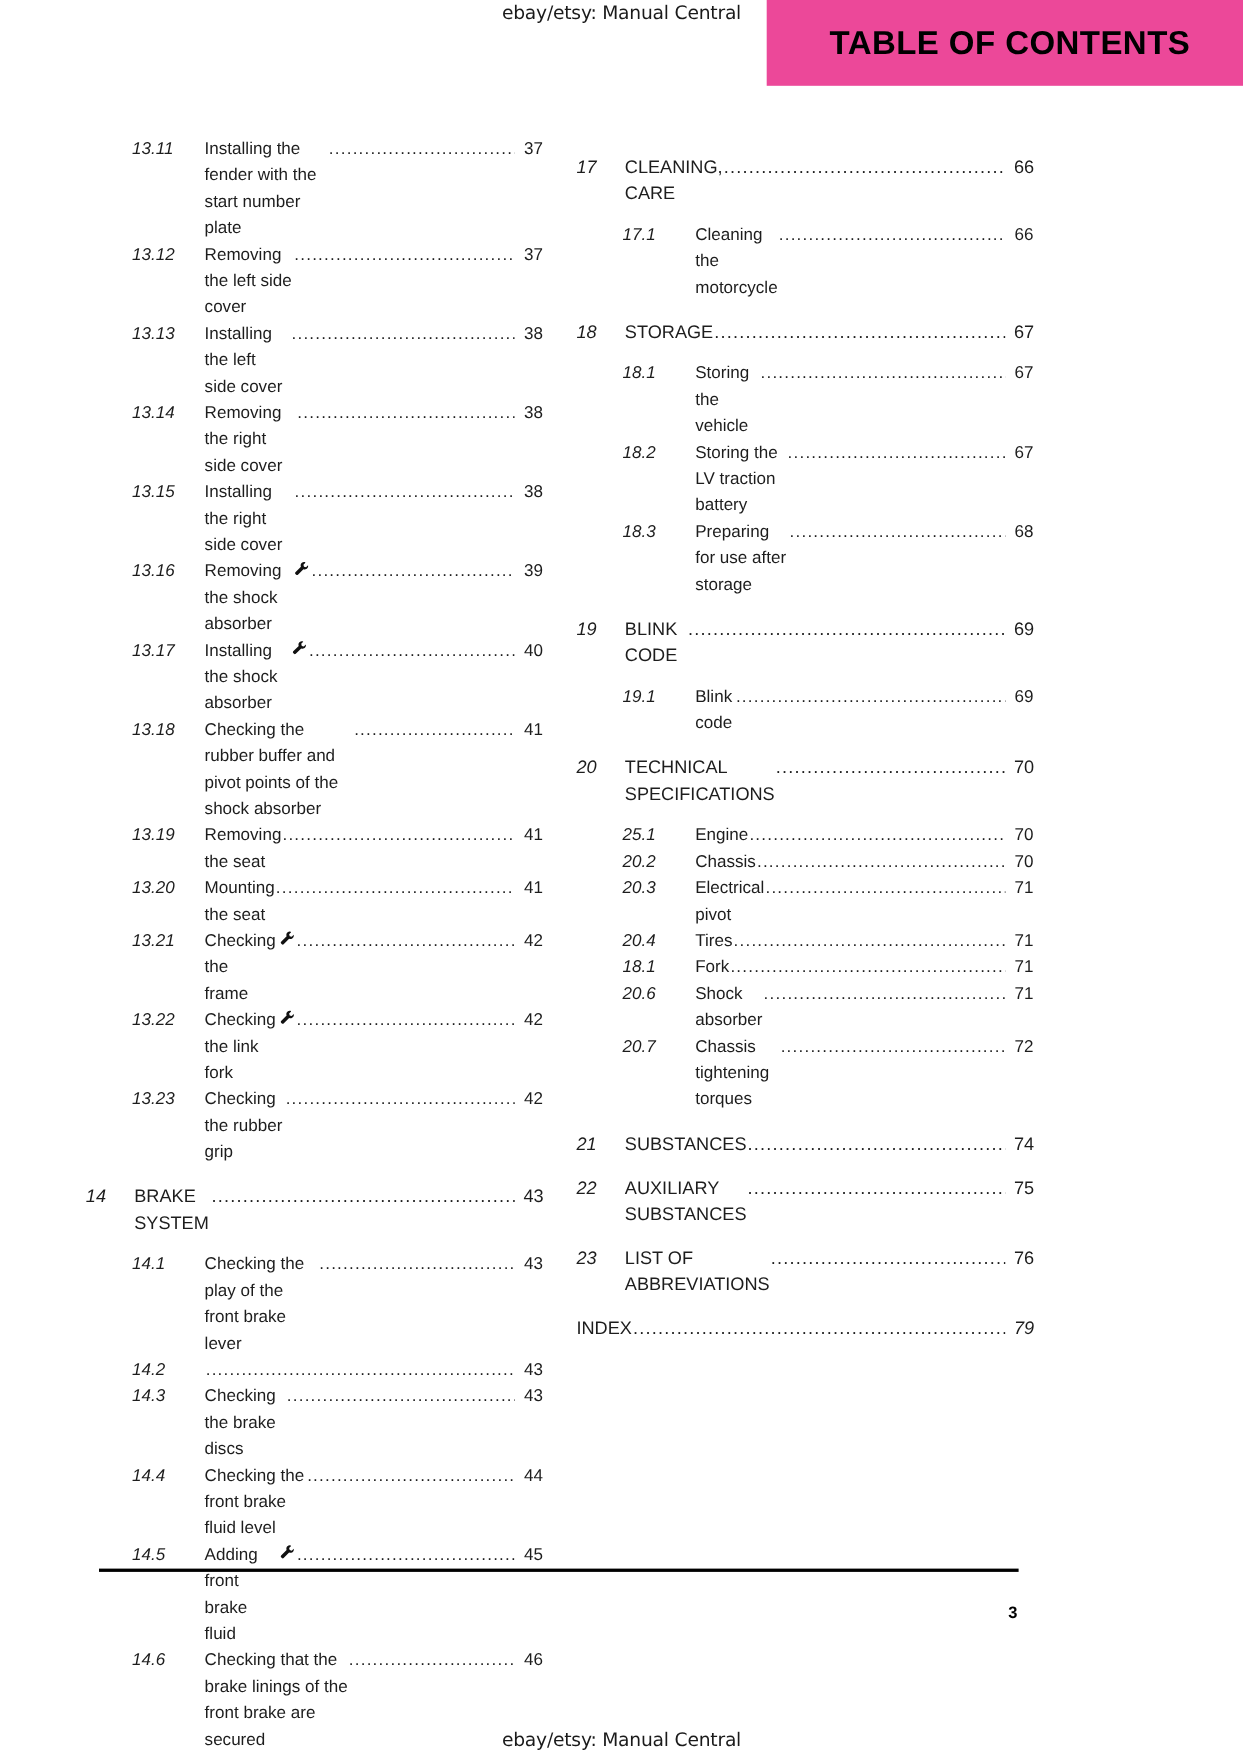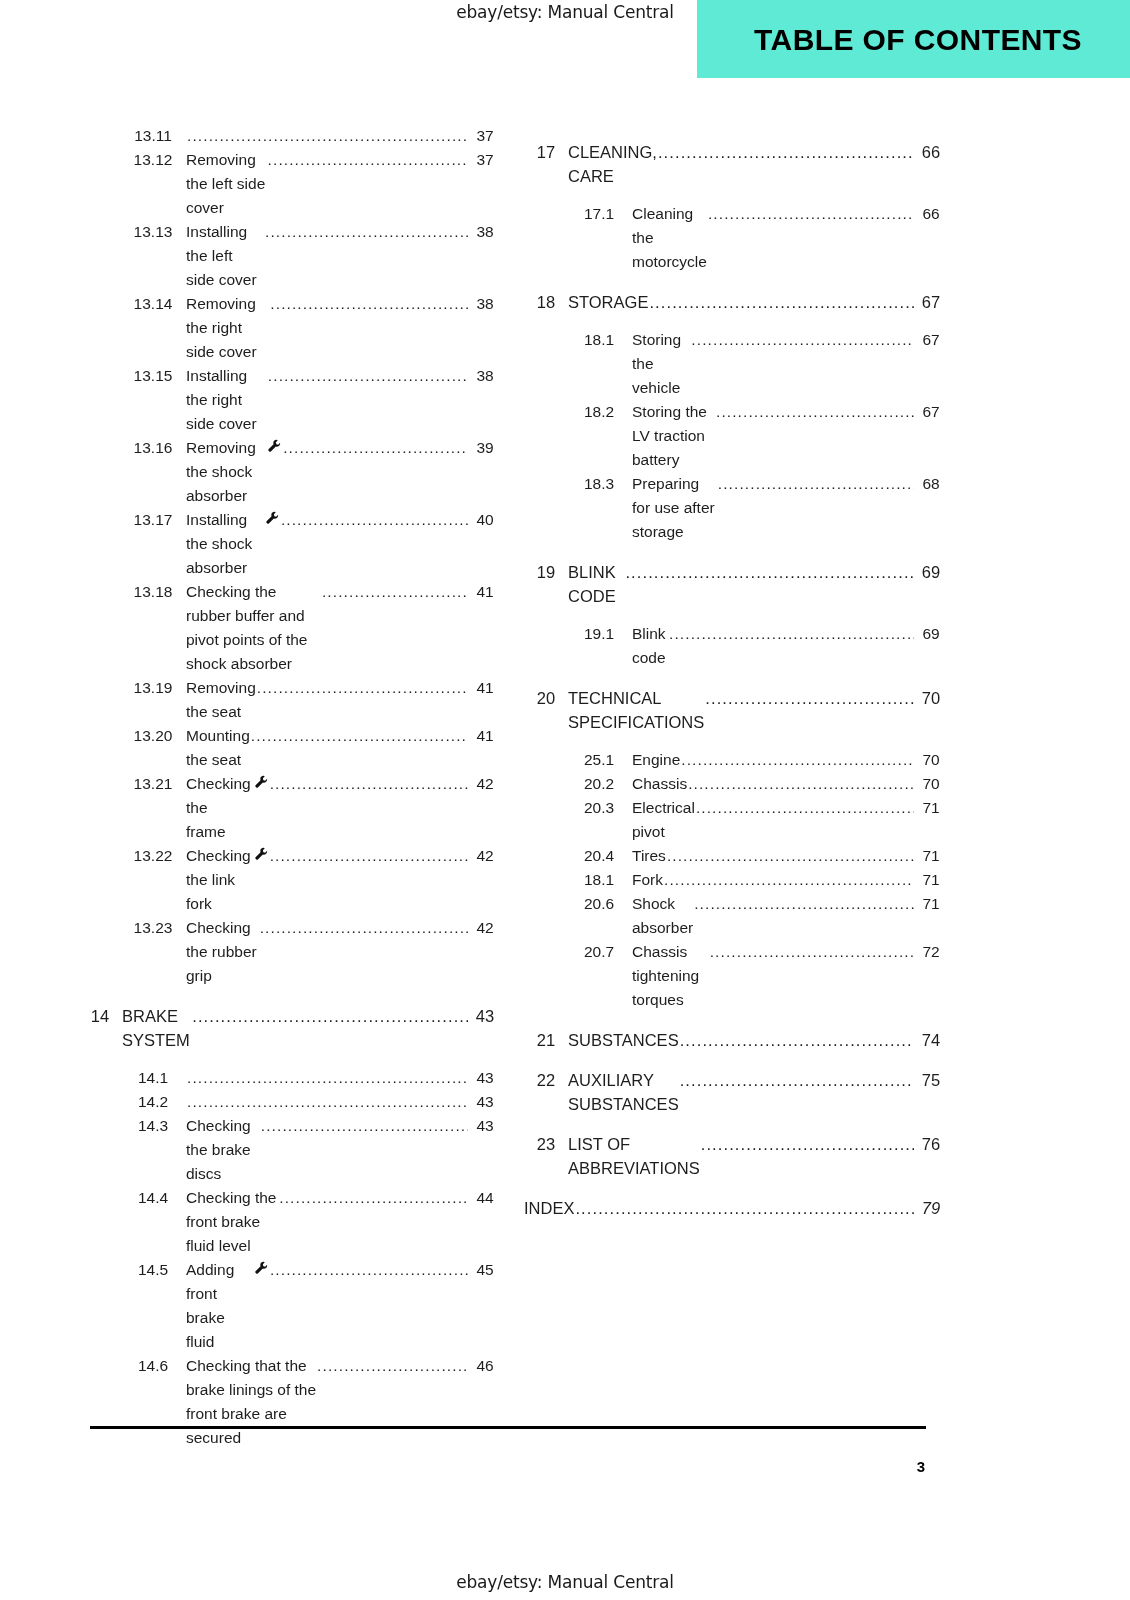--- a/index.html
+++ b/index.html
@@ -28,21 +28,21 @@
     color: #1a1a1a;
     letter-spacing: -0.2px;
     padding-top: 2px;
   }
   .toc-banner {
     position: absolute;
     top: 0px;
     left: 697px;
     width: 433px;
     height: 78px;
-    background: #5eead4;
+    background: #ec4899;
   }
   .toc-banner-label {
     position: absolute;
     right: 48px;
     top: 23px;
     font-size: 30px;
     font-weight: bold;
     color: #000000;
     letter-spacing: 0.4px;
     white-space: nowrap;
@@ -67,22 +67,23 @@
   
   .entry {
     display: flex;
     align-items: flex-start;
     font-size: 15.5px;
     line-height: 24px;
     color: #1d1d1d;
   }
   .entry .num {
     flex: 0 0 auto;
-    text-align: center;
+    text-align: left;
     white-space: nowrap;
+    font-style: italic;
   }
   .entry .body {
     flex: 1 1 auto;
     min-width: 0;
   }
   .entry .pg {
     flex: 0 0 auto;
     text-align: center;
     white-space: nowrap;
     padding-left: 4px;
@@ -172,20 +173,21 @@
 <div class="toc-banner">
   <div class="toc-banner-label">TABLE OF CONTENTS</div>
 </div>
 
 <div class="columns">
   <div class="col col-left" id="col-left">
       <div class="entry lvl2">
         <div class="num">13.11</div>
         <div class="body">
           <div class="line">
+            <span class="txt">Installing the fender with the start number plate</span>
             <span class="dots">..........................................................................................</span>
           </div>
         </div>
         <div class="pg">37</div>
       </div>
       <div class="entry lvl2">
         <div class="num">13.12</div>
         <div class="body">
           <div class="line">
             <span class="txt">Removing the left side cover</span>
@@ -331,20 +333,21 @@
             <span class="txt">BRAKE SYSTEM</span>
             <span class="dots">..........................................................................................</span>
           </div>
         </div>
         <div class="pg">43</div>
       </div>
       <div class="entry lvl2 group-gap">
         <div class="num">14.1</div>
         <div class="body">
           <div class="line">
+            <span class="txt">Checking the play of the front brake lever</span>
             <span class="dots">..........................................................................................</span>
           </div>
         </div>
         <div class="pg">43</div>
       </div>
       <div class="entry lvl2">
         <div class="num">14.2</div>
         <div class="body">
           <div class="line">
             <span class="dots">..........................................................................................</span>

